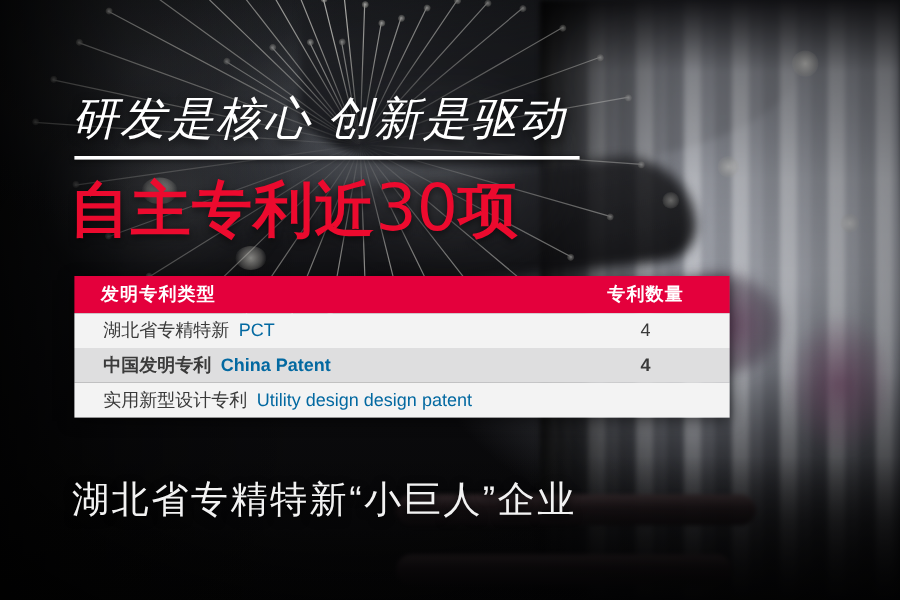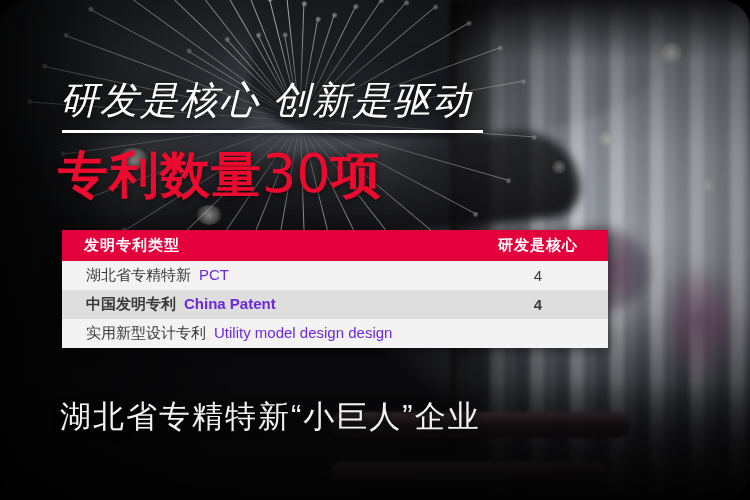--- a/index.html
+++ b/index.html
@@ -5,21 +5,20 @@
 <style>
   html,body{margin:0;padding:0;}
   body{
     width:750px;height:500px;overflow:hidden;
     background:#000;
     font-family:"Liberation Sans","DejaVu Sans",sans-serif;
   }
   .banner{
     position:relative;width:750px;height:500px;overflow:hidden;
     background:#0a0a0b;
-    border-radius:29px;
   }
 
   
   .bg{position:absolute;inset:0;overflow:hidden;}
 
   .bg-base{
     position:absolute;inset:0;
     background:
       radial-gradient(ellipse 300px 230px at 300px 120px, rgba(150,155,165,.42) 0%, rgba(70,74,82,.22) 45%, rgba(0,0,0,0) 72%),
       radial-gradient(ellipse 420px 300px at 660px 230px, rgba(225,228,235,.78) 0%, rgba(150,155,168,.40) 45%, rgba(0,0,0,0) 78%),
@@ -137,21 +136,21 @@
     background:#e4003c;color:#ffffff;font-weight:700;font-size:15px;
   }
   .th-type{flex:1;padding-left:22px;letter-spacing:1px;}
   .th-count{width:140px;text-align:center;letter-spacing:1px;}
   .trow{
     display:flex;align-items:center;height:29px;color:#3a3a3a;
   }
   .trow.odd{background:#f3f3f3;}
   .trow.even{background:#dededf;font-weight:bold;}
   .td-type{flex:1;padding-left:24px;white-space:nowrap;font-size:15px;}
-  .td-type .en{margin-left:8px;color:#6d28d9;}
+  .td-type .en{margin-left:8px;color:#0369a1;}
   .td-count{width:140px;text-align:center;font-size:15px;color:#3a3a3a;}
 
   .footline{
     position:absolute;left:60px;top:398px;
     font-size:31px;line-height:38px;color:#f2f2f2;
     letter-spacing:2px;white-space:nowrap;
     text-shadow:0 2px 8px rgba(0,0,0,.85);
   }
 </style>
 </head>
@@ -224,46 +223,46 @@
     <div class="vignette"></div>
   </div>
 
   <div class="content">
 
     <div class="headline-sub">研发是核心 创新是驱动</div>
 
     <div class="rule"></div>
 
     <div class="headline-main">
-      <span>专利数量</span><span class="num">30</span><span>项</span>
+      <span>自主专利近</span><span class="num">30</span><span>项</span>
     </div>
 
     <div class="table">
       <div class="thead">
         <div class="th-type">发明专利类型</div>
-        <div class="th-count">研发是核心</div>
+        <div class="th-count">专利数量</div>
       </div>
 
       <div class="trow odd">
         <div class="td-type">
           <span>湖北省专精特新</span><span class="en">PCT</span>
         </div>
         <div class="td-count">4</div>
       </div>
 
       <div class="trow even">
         <div class="td-type">
           <span>中国发明专利</span><span class="en">China Patent</span>
         </div>
         <div class="td-count">4</div>
       </div>
 
       <div class="trow odd">
         <div class="td-type">
-          <span>实用新型设计专利</span><span class="en">Utility model design design</span>
+          <span>实用新型设计专利</span><span class="en">Utility design design patent</span>
         </div>
       </div>
 
     </div>
 
     <div class="footline">湖北省专精特新“小巨人”企业</div>
   </div>
 </div>
 
 </body></html>

